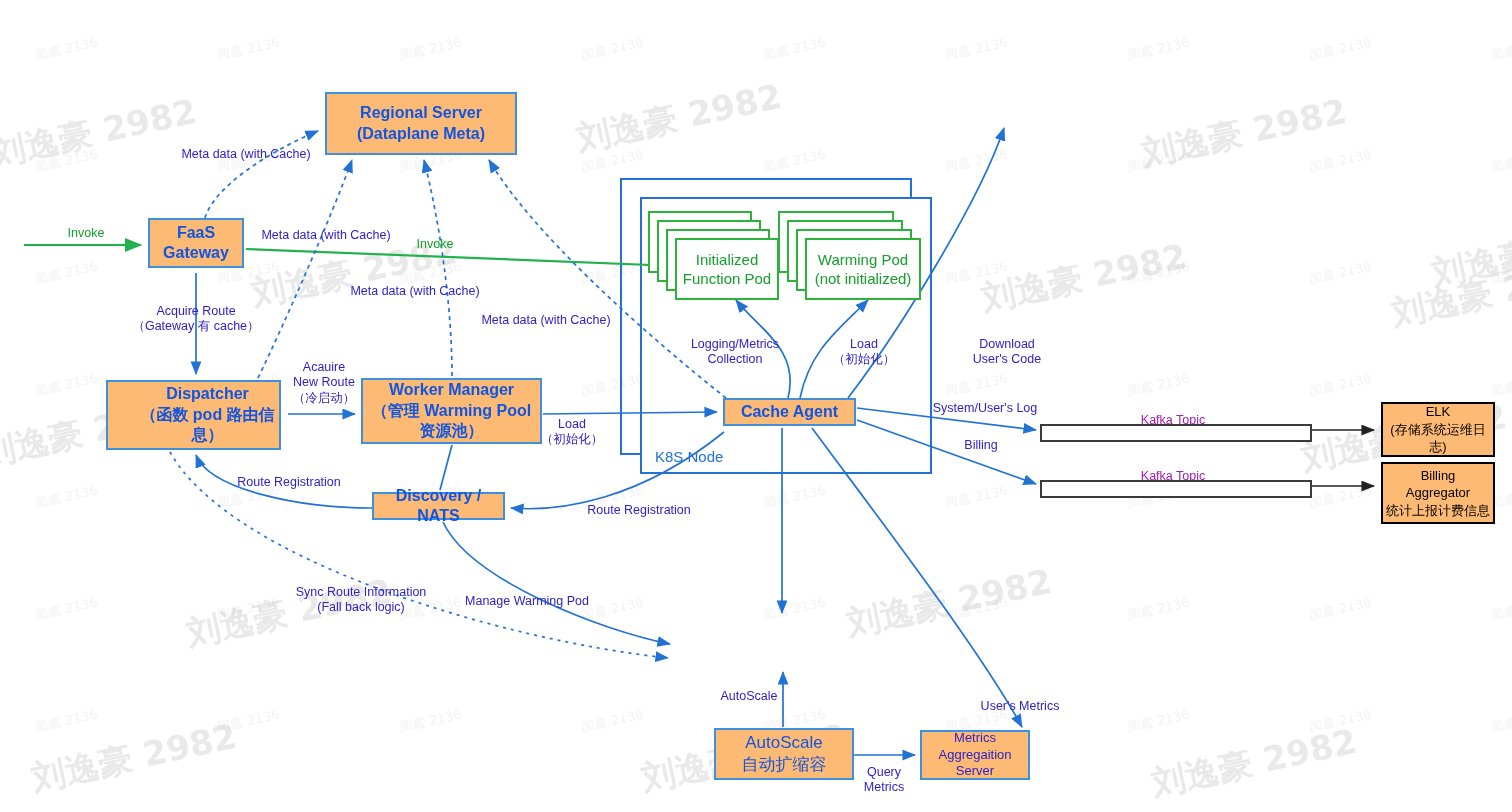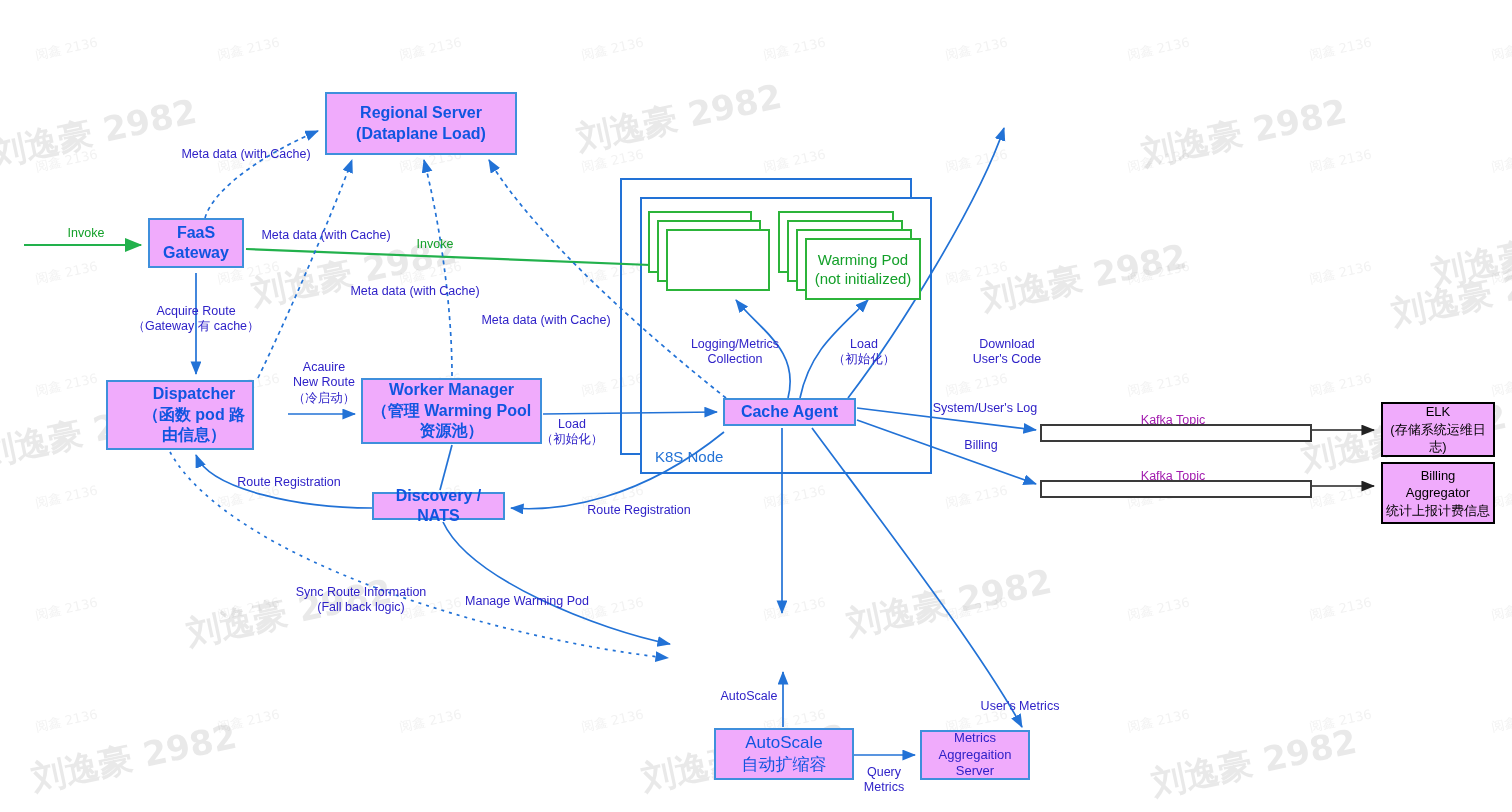--- a/index.html
+++ b/index.html
@@ -1,21 +1,21 @@
 <!DOCTYPE html>
 <html><head>
 <meta charset="utf-8">
 <style>
   html,body{margin:0;padding:0;background:#fff;}
   body{width:1512px;height:812px;position:relative;overflow:hidden;
        font-family:"Liberation Sans","DejaVu Sans",sans-serif;}
   #stage{position:absolute;inset:0;width:1512px;height:812px;}
   svg#wires{position:absolute;left:0;top:0;width:1512px;height:812px;pointer-events:none;}
   .node{position:absolute;box-sizing:border-box;display:flex;flex-direction:column;
-        align-items:center;justify-content:center;text-align:center;background:#f0abfc;}
+        align-items:center;justify-content:center;text-align:center;background:#fdba74;}
   .bluebox{border:2px solid #3f8fdc;color:#1155e0;font-weight:bold;font-size:16px;line-height:1.28;}
   .bluebox.small{font-size:15px;}
   .greenbox{border:2px solid #2cb43a;color:#14a02a;font-size:15px;line-height:1.3;background:#fff;}
   .greenghost{position:absolute;box-sizing:border-box;border:2px solid #2cb43a;background:#fff;}
   .blackbox{border:2.5px solid #000;color:#000;font-size:13px;line-height:1.35;}
   .kafka{border:2px solid #3a3a3a;background:#fff;}
   .frame{position:absolute;box-sizing:border-box;border:2.5px solid #2272d6;background:transparent;}
   .lbl{position:absolute;color:#2f22c8;font-size:12.5px;line-height:1.22;text-align:center;
        white-space:pre;transform:translate(-50%,0);}
   .lbl.blk{color:#a21caf;}
@@ -176,46 +176,50 @@
       <path d="M854,755 L915,755" marker-end="url(#ab)"></path>
     </g>
     <g fill="none" stroke="#222" stroke-width="1.7">
       <path d="M1310,430 L1374,430" marker-end="url(#ak)"></path>
       <path d="M1310,486 L1374,486" marker-end="url(#ak)"></path>
     </g>
   </svg>
 
   <div class="node bluebox" style="left:325px;top:92px;width:192px;height:63px;">
     <span>Regional Server</span>
-    <span>(Dataplane Load)</span>
+    <span>(Dataplane Meta)</span>
   </div>
 
   <div class="node bluebox" style="left:148px;top:218px;width:96px;height:50px;">
     <span>FaaS</span>
     <span>Gateway</span>
   </div>
 
-  <div class="node bluebox" style="left:106px;top:380px;width:148px;height:70px;padding-left:28px;">
+  <div class="node bluebox" style="left:106px;top:380px;width:175px;height:70px;padding-left:28px;">
     <span>Dispatcher</span>
     <span>（函数 pod 路由信息）</span>
   </div>
 
   <div class="node bluebox" style="left:361px;top:378px;width:181px;height:66px;">
     <span>Worker Manager</span>
     <span>（管理 Warming Pool</span>
     <span>资源池）</span>
   </div>
 
   <div class="node bluebox" style="left:372px;top:492px;width:133px;height:28px;">
     <span>Discovery / NATS</span>
   </div>
 
   <div class="greenghost" style="left:648px;top:211px;width:104px;height:62px;"></div>
   <div class="greenghost" style="left:657px;top:220px;width:104px;height:62px;"></div>
   <div class="greenghost" style="left:666px;top:229px;width:104px;height:62px;"></div>
+  <div class="node greenbox" style="left:675px;top:238px;width:104px;height:62px;">
+    <span>Initialized</span>
+    <span>Function Pod</span>
+  </div>
 
   <div class="greenghost" style="left:778px;top:211px;width:116px;height:62px;"></div>
   <div class="greenghost" style="left:787px;top:220px;width:116px;height:62px;"></div>
   <div class="greenghost" style="left:796px;top:229px;width:116px;height:62px;"></div>
   <div class="node greenbox" style="left:805px;top:238px;width:116px;height:62px;">
     <span>Warming Pod</span>
     <span>(not initialized)</span>
   </div>
 
   <div class="node bluebox" style="left:723px;top:398px;width:133px;height:28px;">

